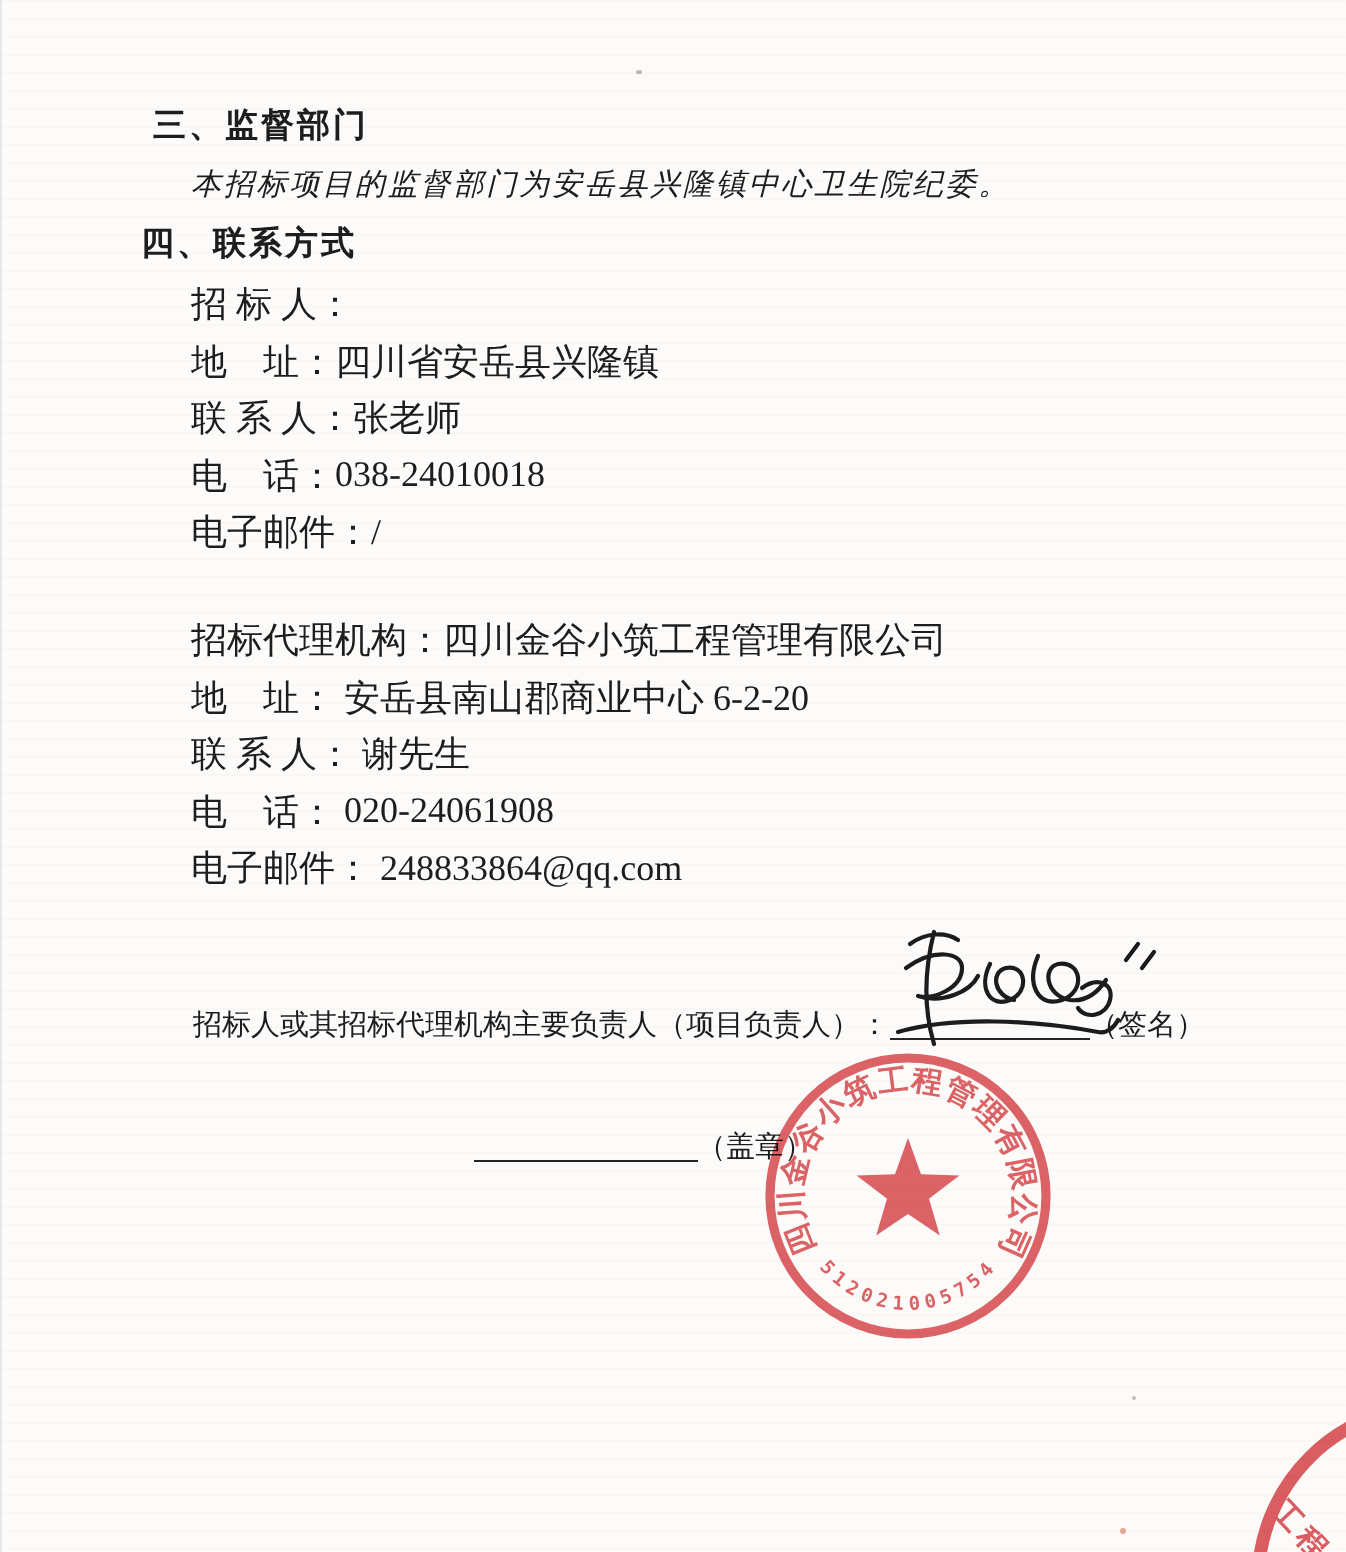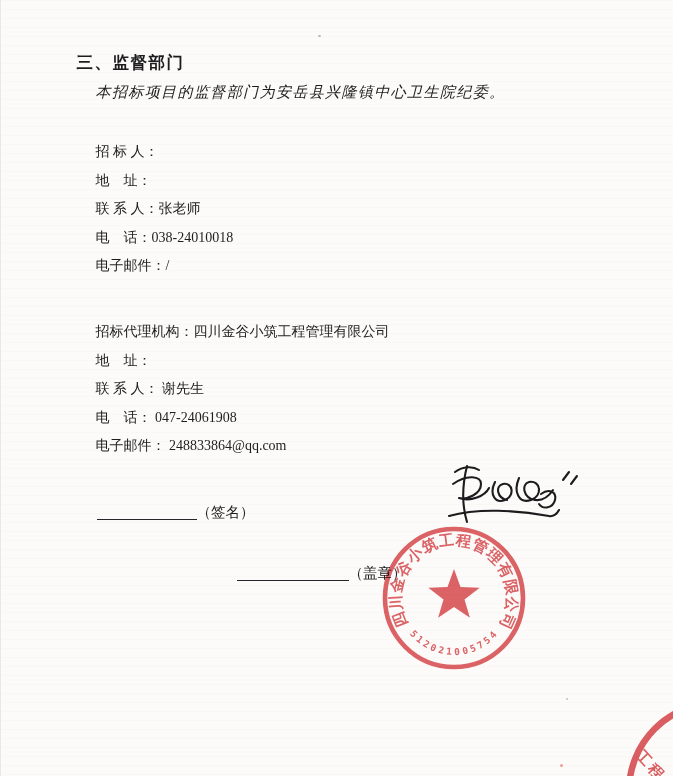--- a/index.html
+++ b/index.html
@@ -16,21 +16,21 @@
     overflow:hidden;
   }
   .abs{position:absolute;}
   .heading{
     font-family:"Liberation Sans","DejaVu Sans",sans-serif;
     font-weight:700;font-size:16.5px;letter-spacing:1.5px;
     white-space:pre;
   }
   .bodyline{font-size:15px;letter-spacing:1.4px;white-space:pre;}
   .rows{display:flex;flex-direction:column;}
-  .row{height:28.5px;display:flex;align-items:center;font-size:14px;}
+  .row{height:28.5px;display:flex;align-items:center;font-size:18px;}
   .row .lbl{white-space:pre;}
   .row .val{white-space:pre;}
   .signline{font-size:14.5px;white-space:pre;display:flex;align-items:flex-end;}
   .uline{display:inline-block;border-bottom:1.4px solid #26262a;margin-bottom:2px;}
   .uline.sig{width:100px;}
   .uline.org{width:112px;}
   .sig-svg{left:436px;top:458px;}
   .sig-svg path{stroke:#1c1c1e;stroke-width:2.1;fill:none;stroke-linecap:round;stroke-linejoin:round;}
   .seal-svg{left:379px;top:524px;mix-blend-mode:multiply;opacity:.85;}
   .seal-svg .ring{fill:none;stroke-width:4.6;}
@@ -51,66 +51,69 @@
 </style>
 </head>
 <body>
 
 <div class="page">
 
   <div class="abs heading" style="left:76px;top:52px;">三、监督部门</div>
 
   <div class="abs bodyline" style="left:95px;top:83px;font-style:italic;">本招标项目的监督部门为安岳县兴隆镇中心卫生院纪委。</div>
 
+  <div class="abs heading" style="left:70px;top:111px;">四、联系方式</div>
 
   <div class="abs rows" style="left:95px;top:138px;">
     <div class="row">
       <span class="lbl">招 标 人：</span>
     </div>
     <div class="row">
       <span class="lbl">地    址：</span>
+      <span class="val">四川省安岳县兴隆镇</span>
     </div>
     <div class="row">
       <span class="lbl">联 系 人：</span>
       <span class="val">张老师</span>
     </div>
     <div class="row">
       <span class="lbl">电    话：</span>
       <span class="val">038-24010018</span>
     </div>
     <div class="row">
       <span class="lbl">电子邮件：</span>
       <span class="val">/</span>
     </div>
   </div>
 
-  <div class="abs rows" style="left:95px;top:318px;">
+  <div class="abs rows" style="left:95px;top:306px;">
     <div class="row">
       <span class="lbl">招标代理机构：</span>
       <span class="val">四川金谷小筑工程管理有限公司</span>
     </div>
     <div class="row">
       <span class="lbl">地    址：</span>
+      <span class="val"> 安岳县南山郡商业中心 6-2-20</span>
     </div>
     <div class="row">
       <span class="lbl">联 系 人：</span>
       <span class="val"> 谢先生</span>
     </div>
     <div class="row">
       <span class="lbl">电    话：</span>
-      <span class="val"> 047-24061908</span>
+      <span class="val"> 020-24061908</span>
     </div>
     <div class="row">
       <span class="lbl">电子邮件：</span>
       <span class="val"> 248833864@qq.com</span>
     </div>
   </div>
 
   <div class="abs signline" style="left:96px;top:503px;">
-    <span class="uline sig"></span><span>（签名）</span>
+    <span>招标人或其招标代理机构主要负责人（项目负责人）：</span><span class="uline sig"></span><span>（签名）</span>
   </div>
 
   <div class="abs signline" style="left:236px;top:564px;">
     <span class="uline org"></span><span>（盖章）</span>
   </div>
 
   <svg class="abs sig-svg" width="142" height="76" viewBox="0 0 142 76">
     <path d="M18 14 C26 8 36 8 42 12"></path>
     <path d="M30 8 C26 24 24 44 30 64"></path>
     <path d="M16 26 C30 16 44 18 44 26 C44 36 30 42 22 40 C34 44 48 38 52 30"></path>

